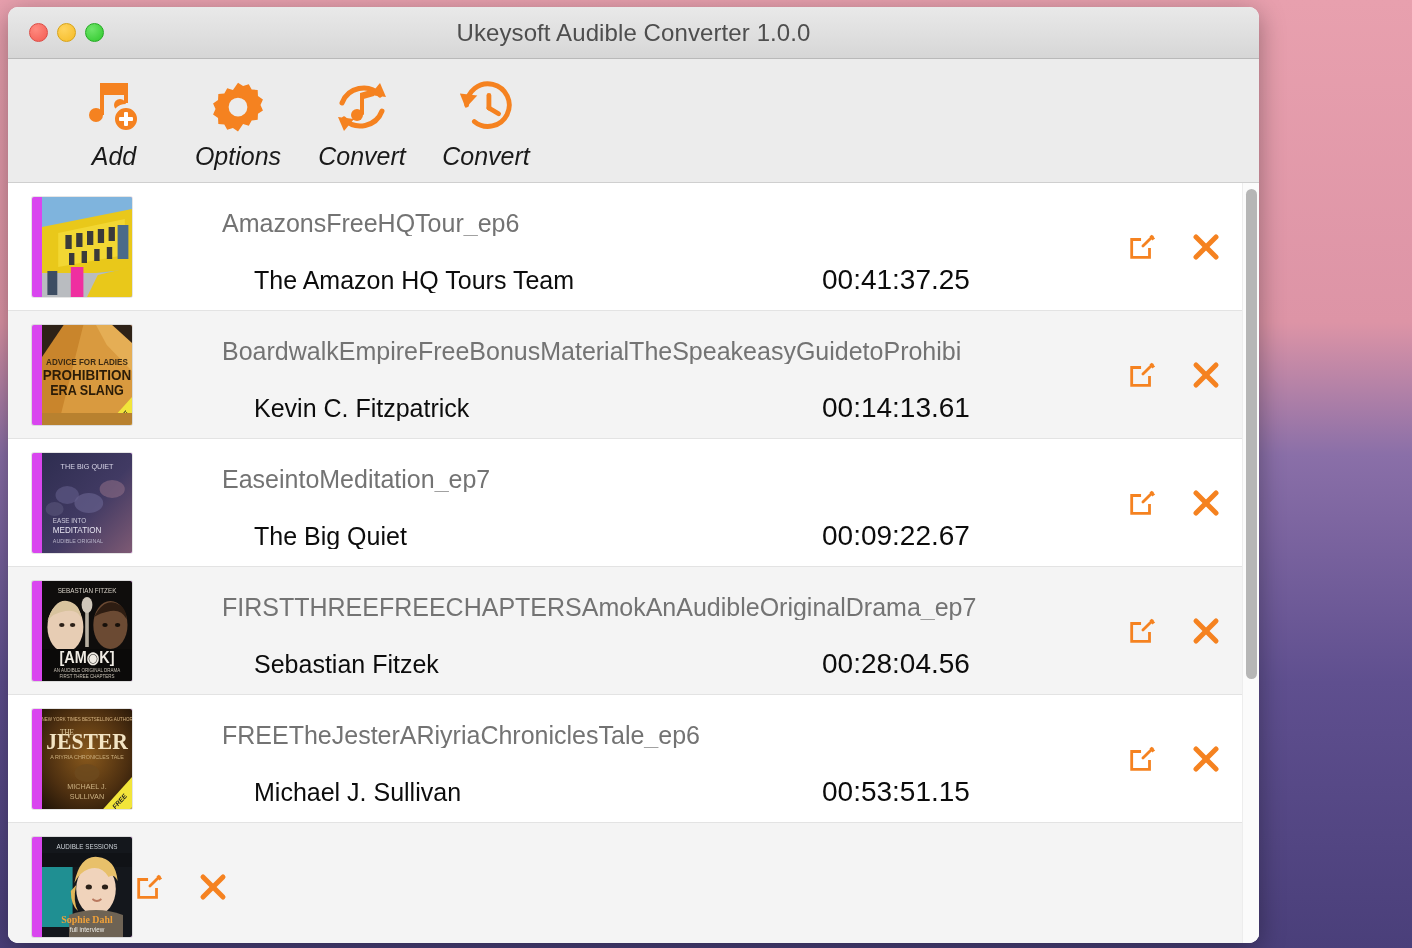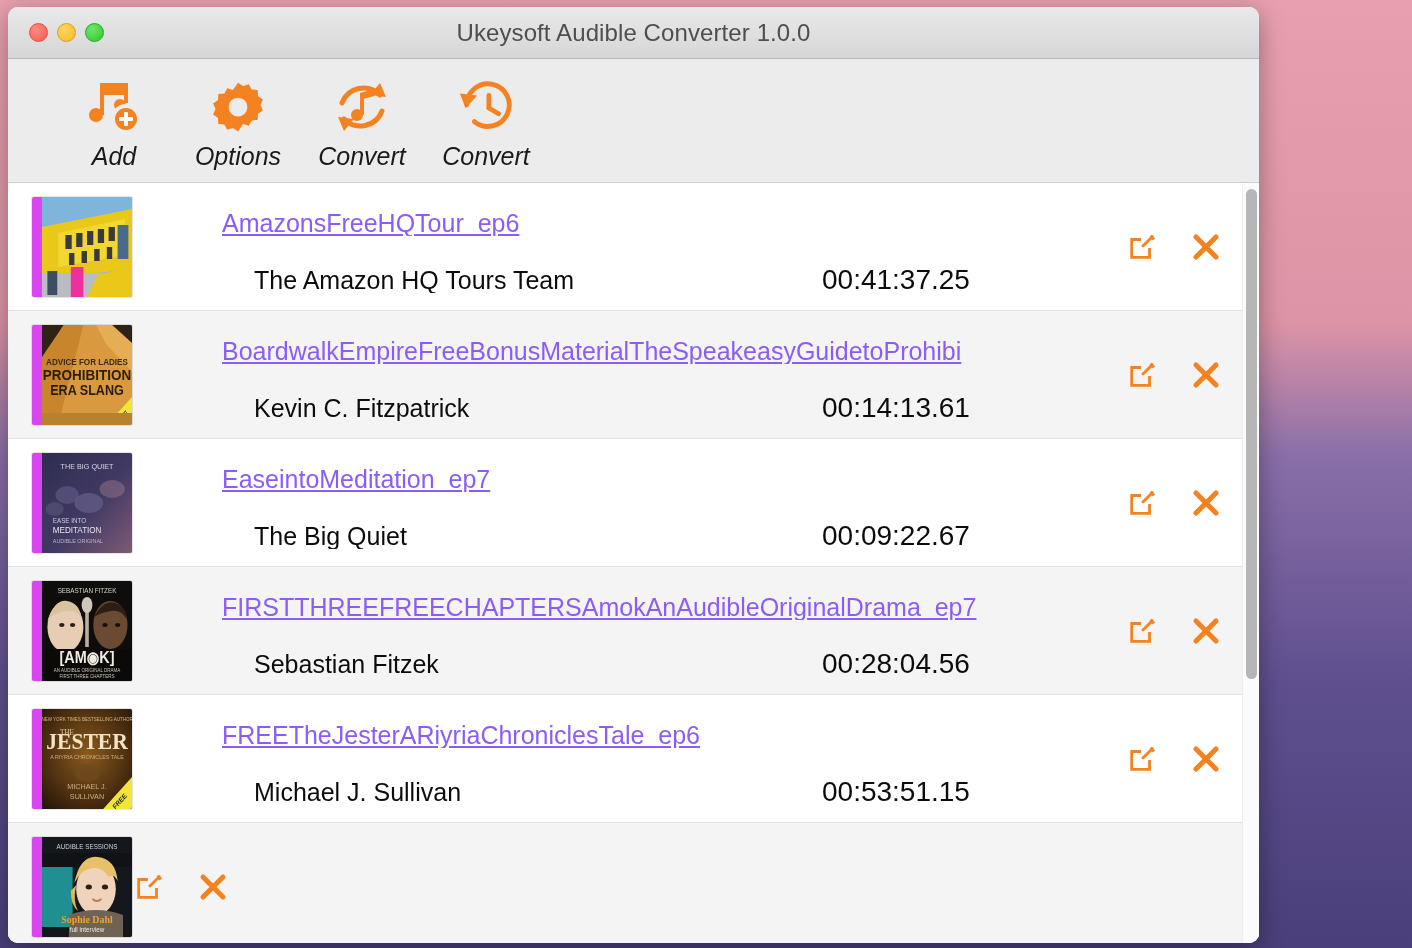--- a/index.html
+++ b/index.html
@@ -141,26 +141,25 @@
     flex: 1 1 auto;
     min-width: 0;
     padding-left: 90px;
     display: flex;
     flex-direction: column;
     justify-content: center;
     height: 100px;
   }
   .row-title {
     font-size: 25px;
-    color: #8b5cf6;
+    color: #737373;
     white-space: nowrap;
     overflow: hidden;
     line-height: 1;
     margin-top: 11px;
-    text-decoration: underline;
   }
   .row-meta {
     display: flex;
     align-items: baseline;
     margin-top: 30px;
     padding-left: 16px;
   }
   .row-author {
     font-size: 25px;
     color: #0c0c0c;

